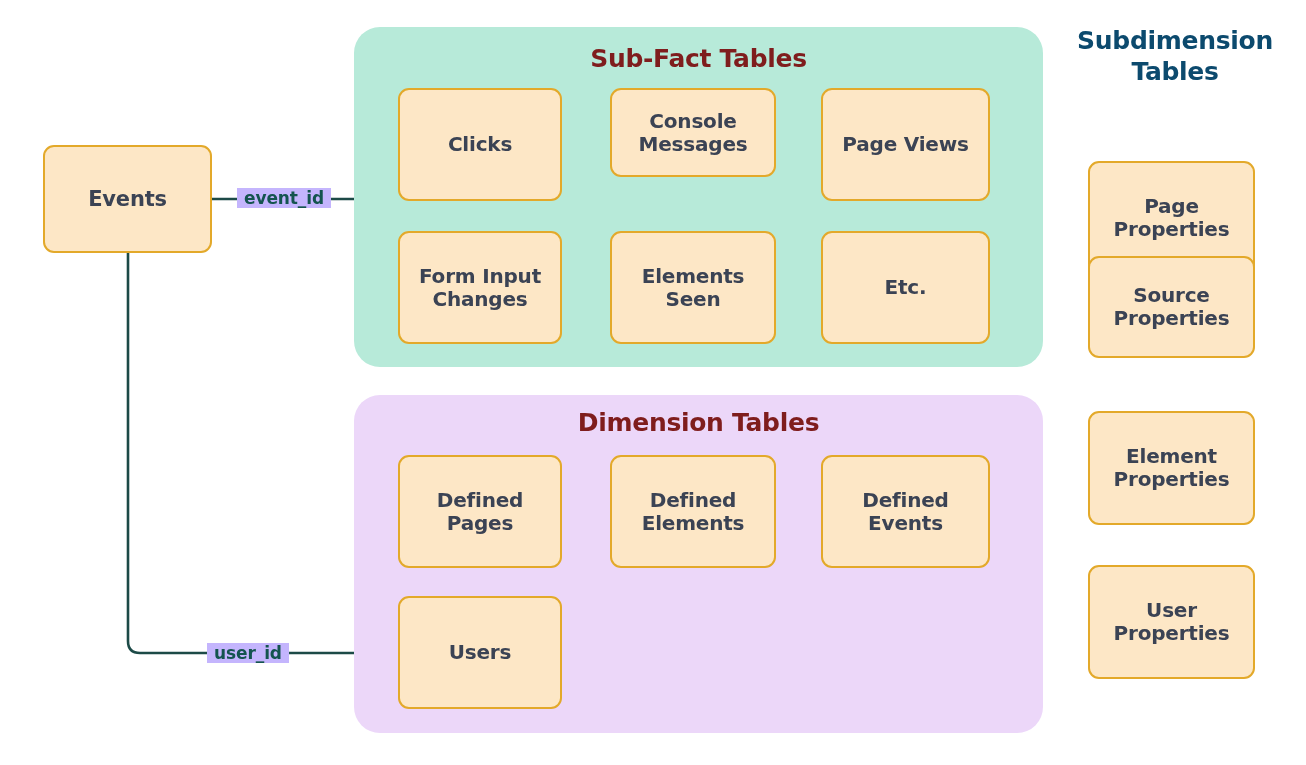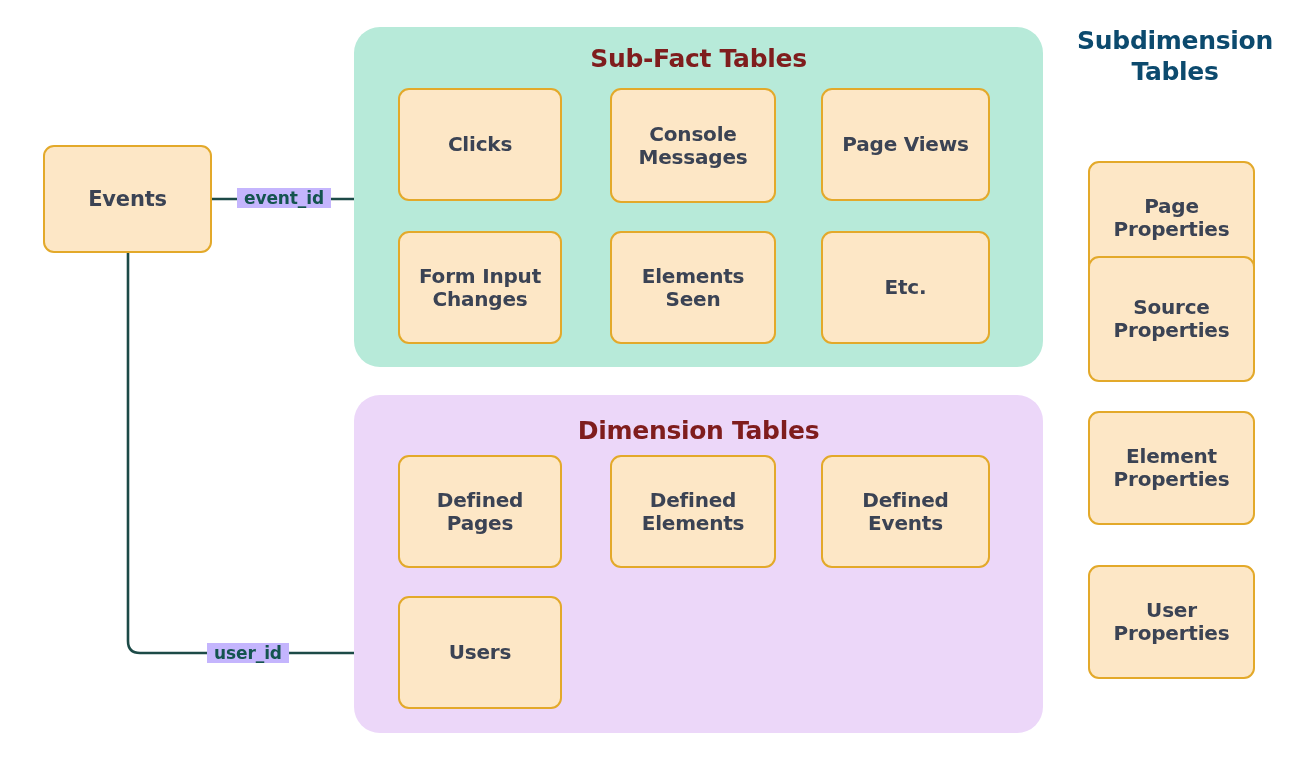--- a/index.html
+++ b/index.html
@@ -43,21 +43,21 @@
     position: absolute;
     left: 0;
     right: 0;
     text-align: center;
     color: #7f1d1d;
     font-size: 25px;
     font-weight: bold;
     letter-spacing: -0.3px;
   }
   .panel-subfact .panel-title { top: 17px; }
-  .panel-dimension .panel-title { top: 13px; margin-top: 8px; }
+  .panel-dimension .panel-title { top: 13px; }
 
   
   .tbox {
     position: absolute;
     box-sizing: border-box;
     background: #fde7c6;
     border: 2.5px solid #e3a92a;
     border-radius: 11px;
     display: flex;
     align-items: center;
@@ -75,21 +75,21 @@
   
   .box-events {
     left: 43px;
     top: 145px;
     width: 169px;
     height: 108px;
   }
 
   
   .sf-r1c1 { left: 398px; top: 88px;  width: 164px; height: 113px; }
-  .sf-r1c2 { left: 610px; top: 88px;  width: 166px; height: 115px; }
+  .sf-r1c2 { left: 610px; top: 88px;  width: 166px; height: 89px; }
   .sf-r1c3 { left: 821px; top: 88px;  width: 169px; height: 113px; }
   
   .sf-r2c1 { left: 398px; top: 231px; width: 164px; height: 113px; }
   .sf-r2c2 { left: 610px; top: 231px; width: 166px; height: 113px; }
   .sf-r2c3 { left: 821px; top: 231px; width: 169px; height: 113px; }
 
   
   .dm-r1c1 { left: 398px; top: 455px; width: 164px; height: 113px; }
   .dm-r1c2 { left: 610px; top: 455px; width: 166px; height: 113px; }
   .dm-r1c3 { left: 821px; top: 455px; width: 169px; height: 113px; }
@@ -103,21 +103,21 @@
     top: 26px;
     width: 234px;
     text-align: center;
     color: #0c4a6e;
     font-size: 25px;
     font-weight: bold;
     line-height: 1.22;
     letter-spacing: -0.3px;
   }
   .sd-1 { left: 1088px; top: 116px; width: 167px; height: 114px; margin-top: 45px; }
-  .sd-2 { left: 1088px; top: 256px; width: 167px; height: 126px; }
+  .sd-2 { left: 1088px; top: 256px; width: 167px; height: 102px; }
   .sd-3 { left: 1088px; top: 411px; width: 167px; height: 114px; }
   .sd-4 { left: 1088px; top: 565px; width: 167px; height: 114px; }
 
   
   .conn-svg {
     position: absolute;
     left: 0;
     top: 0;
     width: 1306px;
     height: 765px;

